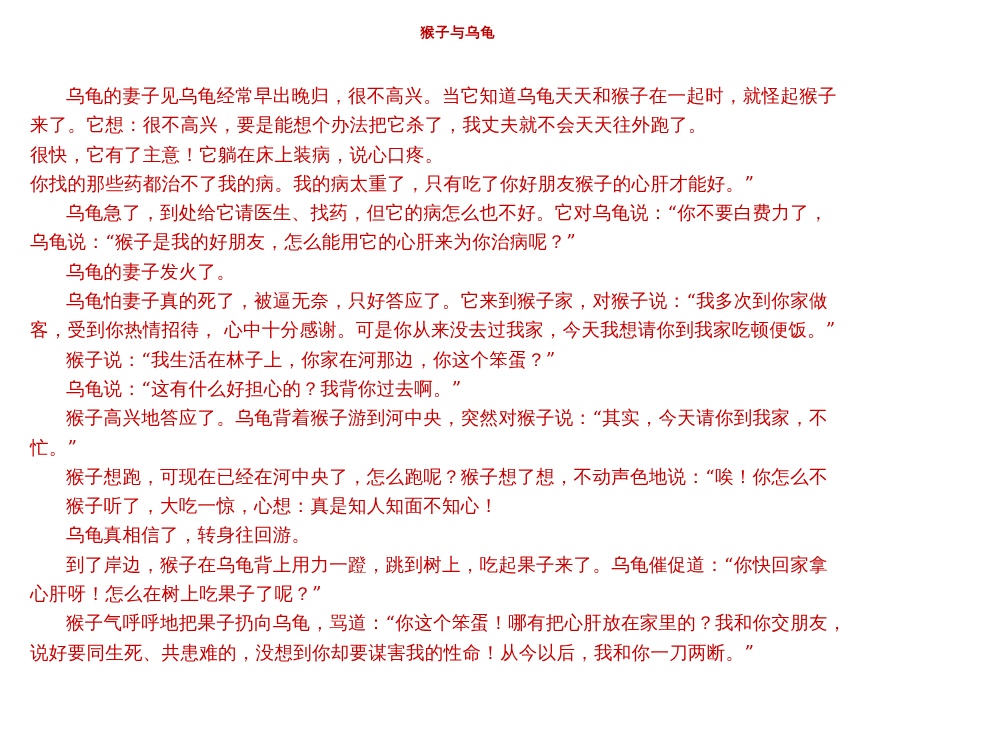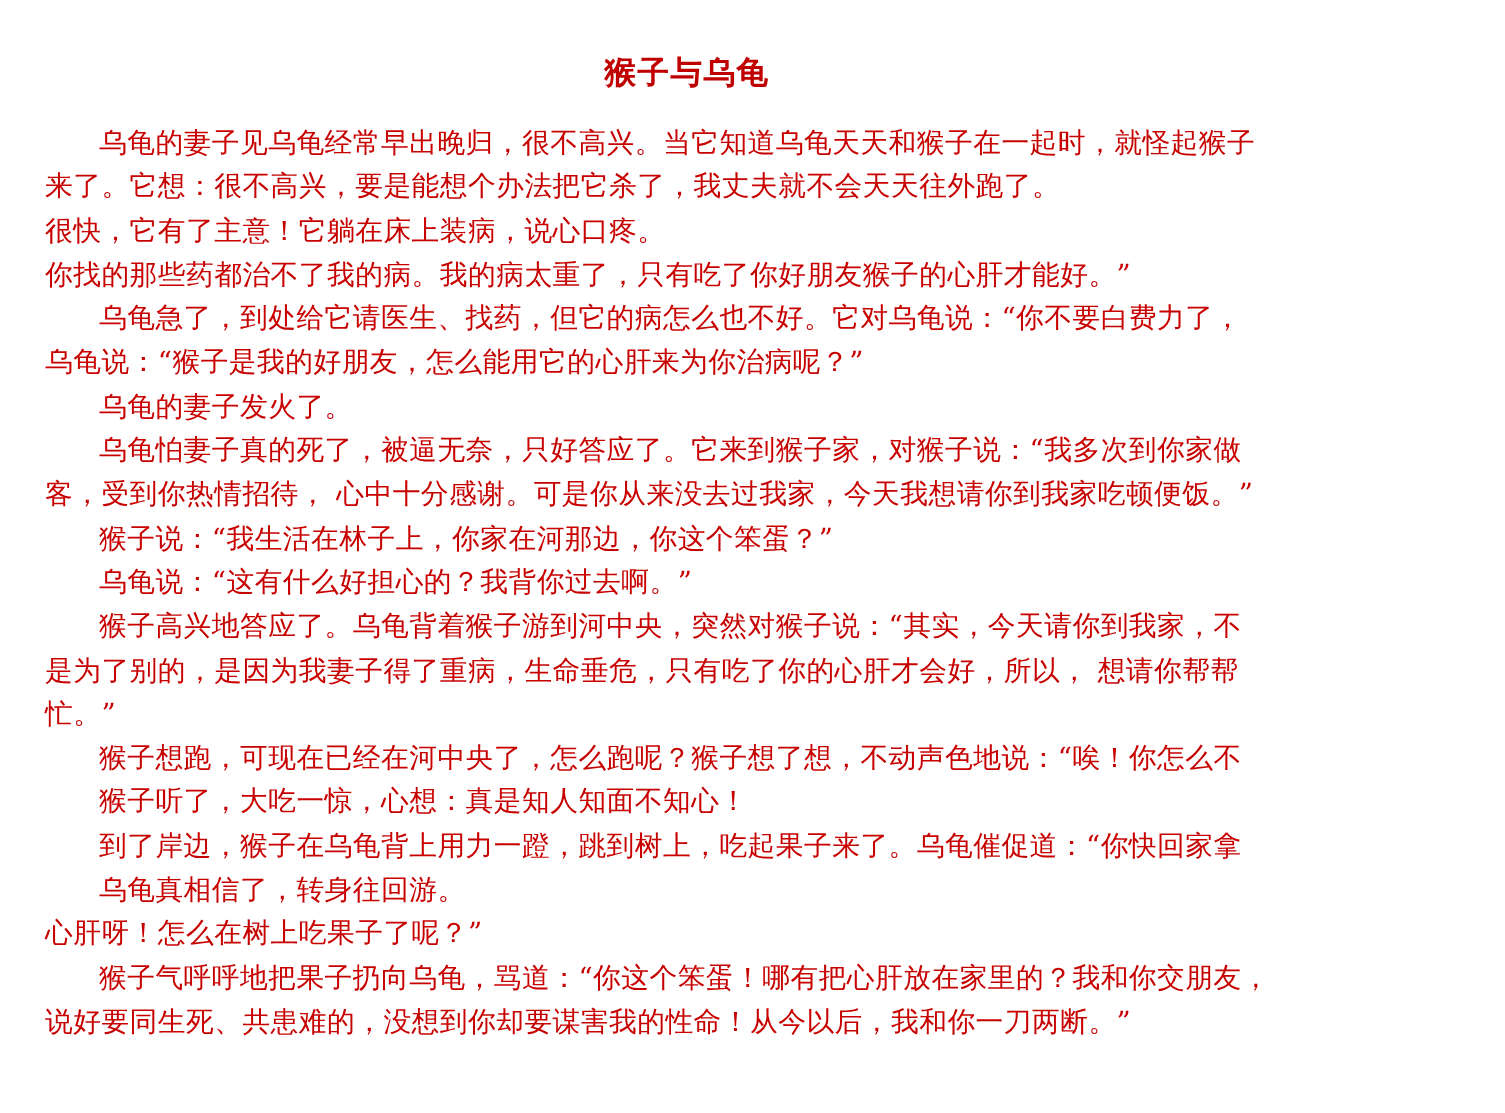--- a/index.html
+++ b/index.html
@@ -1,19 +1,19 @@
 <!DOCTYPE html>
 <html><head>
 <meta charset="utf-8">
 <style>
   html, body { margin: 0; padding: 0; background: #ffffff; }
   body { width: 1003px; height: 742px; position: relative; overflow: hidden;
          font-family: "DejaVu Serif", "Liberation Serif", serif; color: #c80000; }
-  .title { position: absolute; top: 34px; left: 0; width: 916px; text-align: center;
-           font-size: 21px; font-weight: bold; color: #c00000; letter-spacing: 1px; }
+  .title { position: absolute; top: 24px; left: 0; width: 916px; text-align: center;
+           font-size: 14px; font-weight: bold; color: #c00000; letter-spacing: 1px; }
   .body { position: absolute; top: 81px; left: 30px; width: 940px; }
   .line { height: 29.3px; line-height: 29.3px; font-size: 18.5px; white-space: nowrap; letter-spacing: 0.3px; }
   .indent { padding-left: 36px; }
 </style>
 </head>
 <body>
 
 <div class="title">猴子与乌龟</div>
 
 <div class="body">
@@ -22,23 +22,22 @@
   <div class="line">很快，它有了主意！它躺在床上装病，说心口疼。</div>
   <div class="line">你找的那些药都治不了我的病。我的病太重了，只有吃了你好朋友猴子的心肝才能好。”</div>
   <div class="line indent">乌龟急了，到处给它请医生、找药，但它的病怎么也不好。它对乌龟说：“你不要白费力了，</div>
   <div class="line">乌龟说：“猴子是我的好朋友，怎么能用它的心肝来为你治病呢？”</div>
   <div class="line indent">乌龟的妻子发火了。</div>
   <div class="line indent">乌龟怕妻子真的死了，被逼无奈，只好答应了。它来到猴子家，对猴子说：“我多次到你家做</div>
   <div class="line">客，受到你热情招待， 心中十分感谢。可是你从来没去过我家，今天我想请你到我家吃顿便饭。”</div>
   <div class="line indent">猴子说：“我生活在林子上，你家在河那边，你这个笨蛋？”</div>
   <div class="line indent">乌龟说：“这有什么好担心的？我背你过去啊。”</div>
   <div class="line indent">猴子高兴地答应了。乌龟背着猴子游到河中央，突然对猴子说：“其实，今天请你到我家，不</div>
-  <div class="line">是为了别的，是因为我妻子得了重病，生命垂危，只有吃了你的心肝才会好，所以， 想请你帮帮</div>
   <div class="line">忙。”</div>
   <div class="line indent">猴子想跑，可现在已经在河中央了，怎么跑呢？猴子想了想，不动声色地说：“唉！你怎么不</div>
   <div class="line indent">猴子听了，大吃一惊，心想：真是知人知面不知心！</div>
+  <div class="line indent">乌龟真相信了，转身往回游。</div>
   <div class="line indent">到了岸边，猴子在乌龟背上用力一蹬，跳到树上，吃起果子来了。乌龟催促道：“你快回家拿</div>
-  <div class="line indent">乌龟真相信了，转身往回游。</div>
   <div class="line">心肝呀！怎么在树上吃果子了呢？”</div>
   <div class="line indent">猴子气呼呼地把果子扔向乌龟，骂道：“你这个笨蛋！哪有把心肝放在家里的？我和你交朋友，</div>
   <div class="line">说好要同生死、共患难的，没想到你却要谋害我的性命！从今以后，我和你一刀两断。”</div>
 
 </div>
 
 </body></html>

